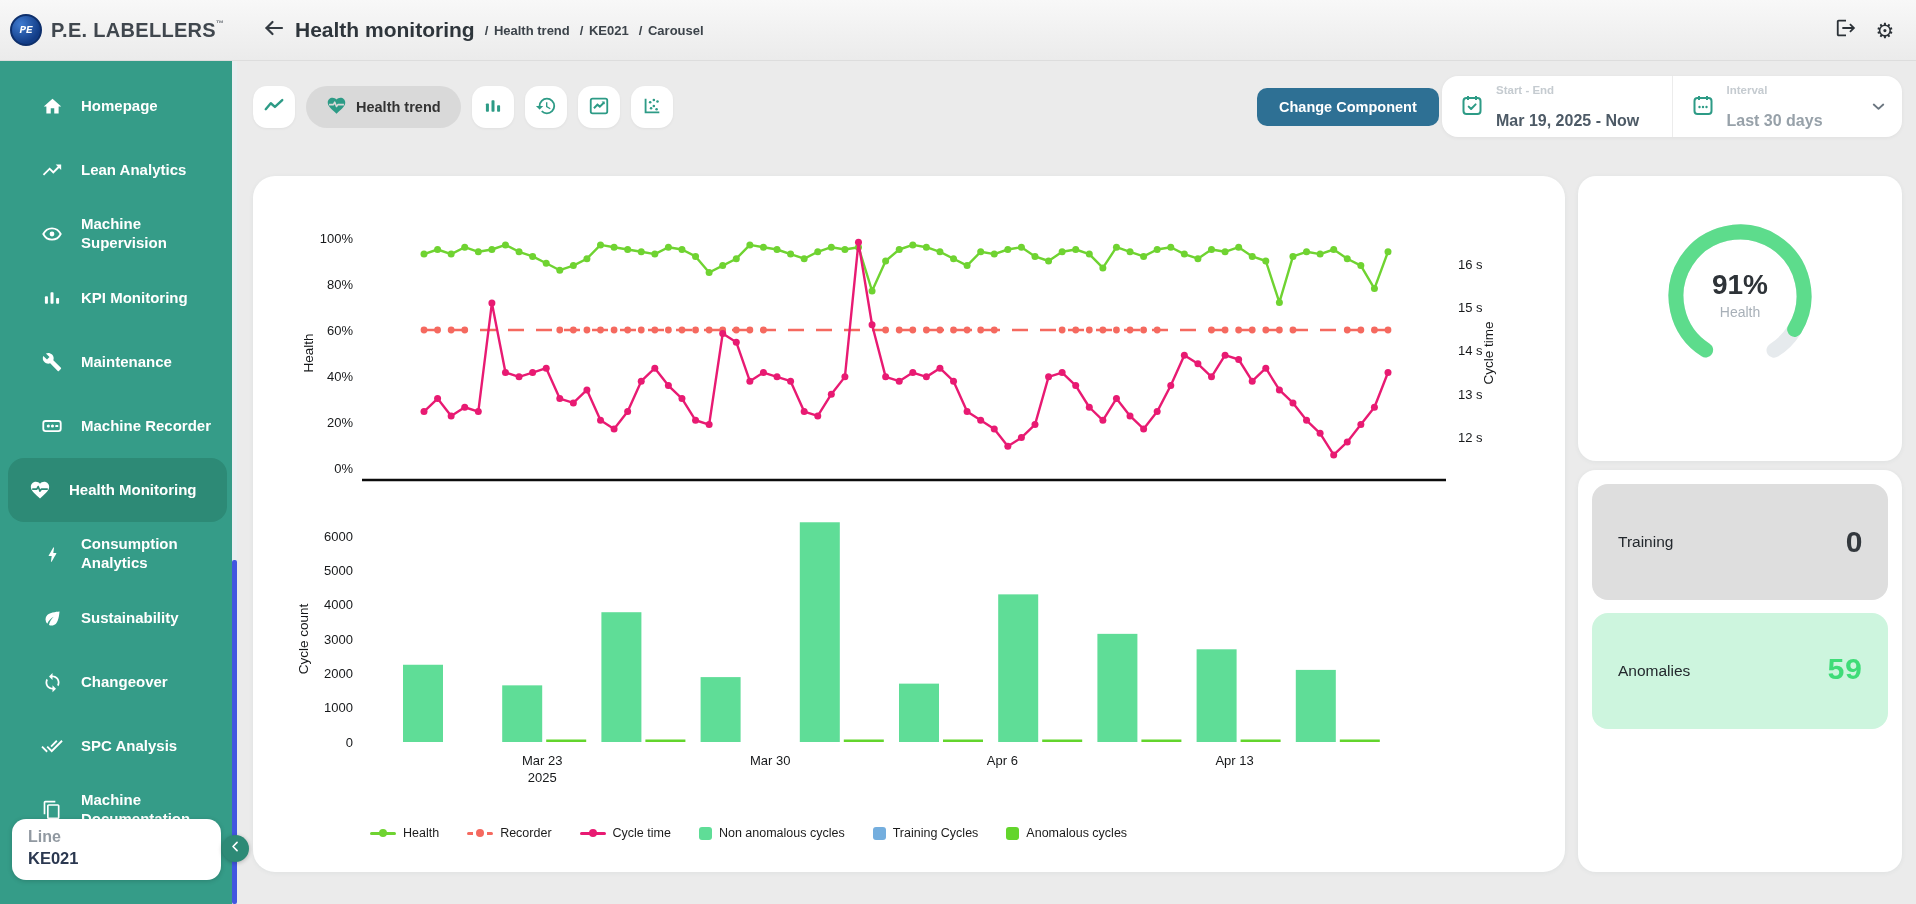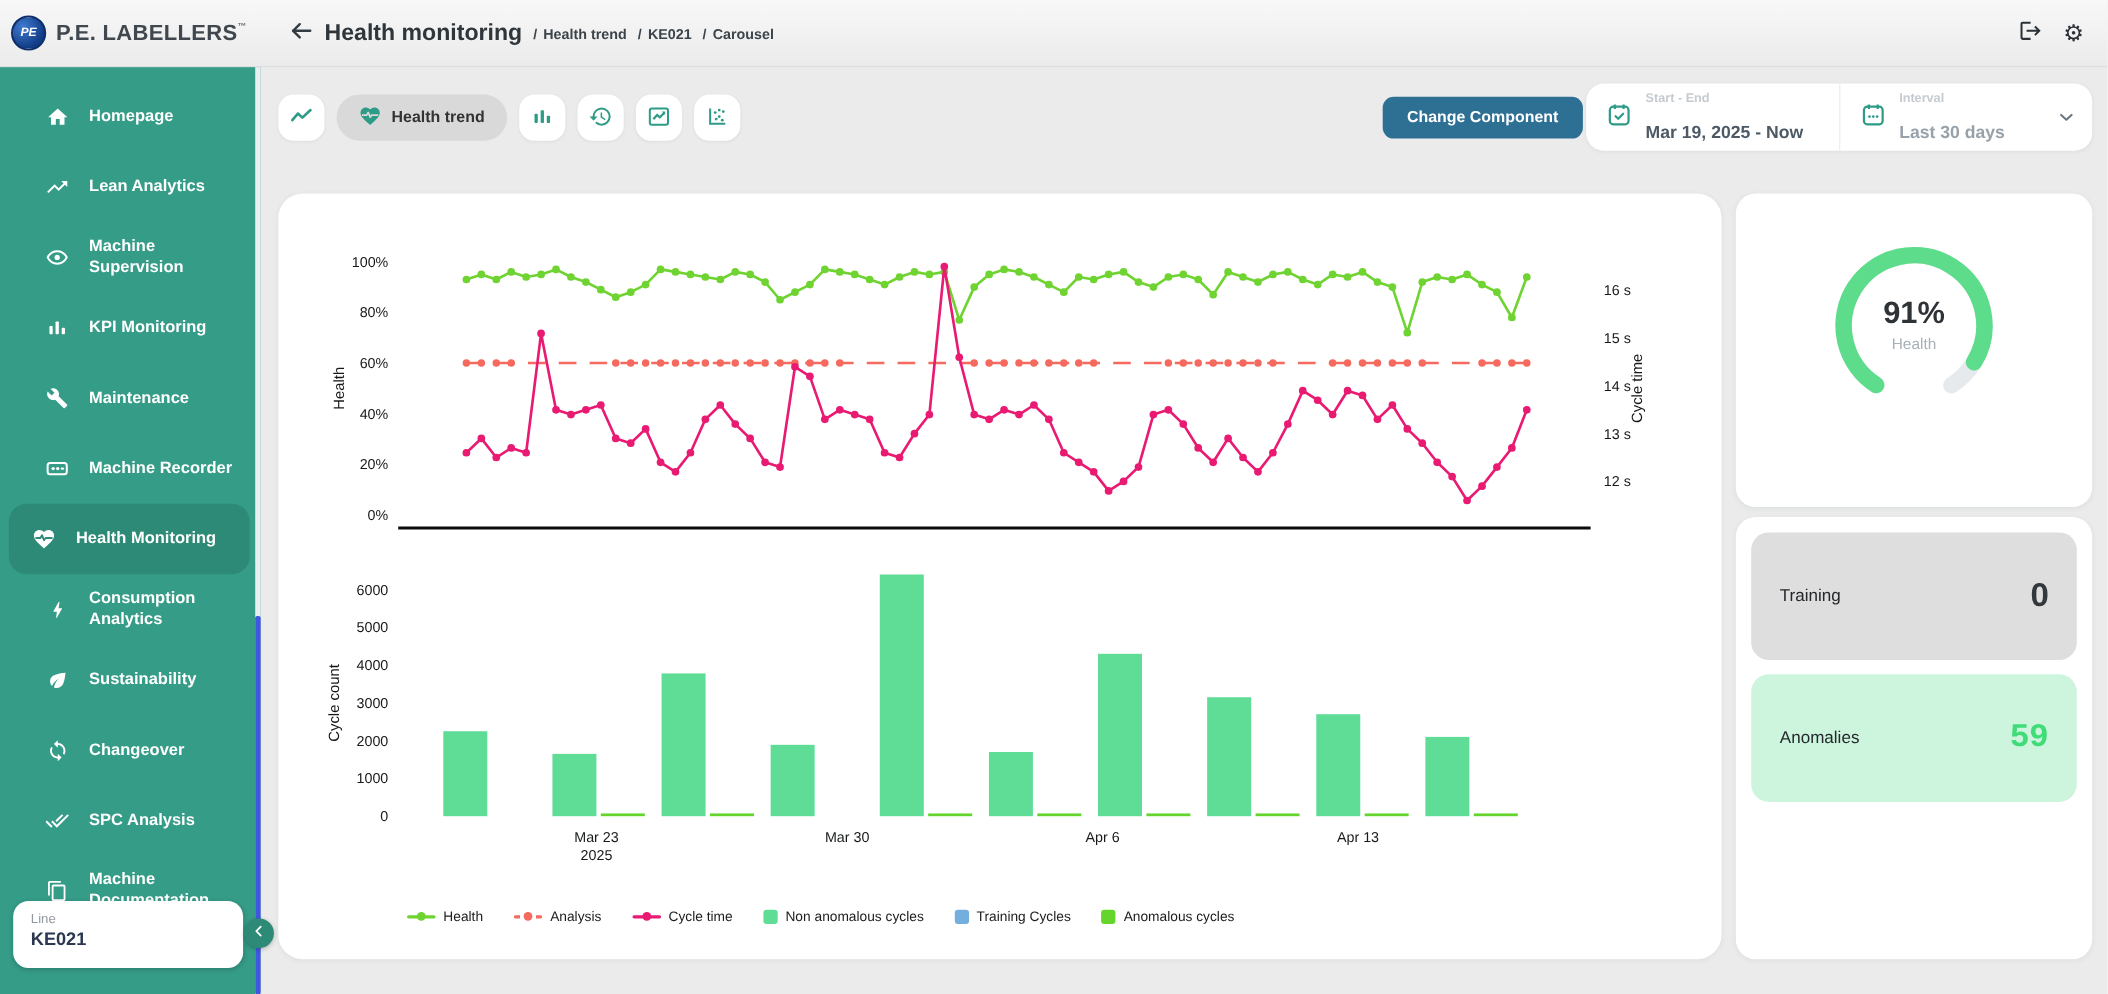--- a/index.html
+++ b/index.html
@@ -7,21 +7,21 @@
   body { font-family:"Liberation Sans", sans-serif; background:#ebebeb; position:relative; color:#2e353b; }
 
   
   .topbar { position:absolute; top:0; left:0; width:1916px; height:61px;
     background:linear-gradient(#f8f8f8,#ebebeb); border-bottom:1px solid #ddd;
     display:flex; align-items:center; z-index:30; }
   .brand { display:flex; align-items:center; gap:9px; padding-left:10px; width:237px; }
   .brand-circle { width:32px; height:32px; border-radius:50%;
     background:radial-gradient(circle at 32% 30%, #3f7bd0, #123c86 70%);
     color:#fff; font-style:italic; font-weight:bold; font-size:11px;
-    display:flex; align-items:center; justify-content:center; border:2px solid #0e2f6b; }
+    display:flex; align-items:center; justify-content:center; border:2px solid #0e2f6b;font-family:Liberation Mono, monospace; }
   .brand-name { font-size:20px; font-weight:800; color:#40474e; letter-spacing:.3px; white-space:nowrap; }
   .brand-tm { font-size:8px; vertical-align:top; color:#6b7178; }
   .back-btn { margin-left:22px; width:30px; height:30px; display:flex; align-items:center; justify-content:center; cursor:pointer; }
   .page-title { font-size:21px; font-weight:800; color:#2e353b; margin-left:6px; white-space:nowrap; }
   .crumbs { display:flex; align-items:center; margin-left:10px; gap:10px; }
   .crumb { font-size:13px; font-weight:600; color:#3c434a; }
   .crumb::before { content:"/ "; color:#3c434a; margin-right:2px; }
   .top-actions { margin-left:auto; display:flex; align-items:center; gap:13px; padding-right:18px; }
   .top-actions .icon-btn { width:26px; height:26px; display:flex; align-items:center; justify-content:center; cursor:pointer; }
   .gear { font-size:21px; color:#2b3137; line-height:1; }
@@ -33,21 +33,21 @@
   .nav-item.active { background:#2d8a76; border-radius:16px; margin:0 10px 0 8px; padding-left:20px; height:64px; }
   .nav-icon { width:24px; display:flex; justify-content:center; flex:none; }
   .nav-label { color:#fff; font-size:15px; font-weight:700; line-height:1.25; max-width:150px; }
   .sb-track { position:absolute; right:0; top:0; width:5px; height:100%; background:#e9eef0; }
   .sb-thumb { position:absolute; right:0; top:499px; width:5px; height:344px; background:#4257e0; border-radius:2px; }
   .collapse-btn { position:absolute; left:222px; top:774px; width:27px; height:27px; border-radius:50%;
     background:#2d8a76; display:flex; align-items:center; justify-content:center;
     box-shadow:0 1px 4px rgba(0,0,0,.25); cursor:pointer; z-index:25; }
   .line-box { position:absolute; left:12px; top:758px; width:209px; height:61px; background:#fff;
     border-radius:14px; padding:9px 16px; box-shadow:0 1px 5px rgba(0,0,0,.18); cursor:pointer; }
-  .line-box .lab { font-size:12px; font-weight:400; color:#9199a1; }
+  .line-box .lab { font-size:16px; font-weight:700; color:#9199a1; }
   .line-box .val { font-size:16.5px; font-weight:800; color:#2b3850; margin-top:3px; }
 
   
   .views { position:absolute; left:253px; top:86px; display:flex; gap:11px; align-items:center; z-index:10; }
   .view-btn { width:42px; height:42px; background:#fff; border-radius:14px; border:none;
     display:flex; align-items:center; justify-content:center; cursor:pointer; box-shadow:0 1px 3px rgba(0,0,0,.05); }
   .view-pill { height:42px; background:#d9d9d9; border-radius:21px; border:none; display:flex; align-items:center;
     gap:9px; padding:0 20px; cursor:pointer; }
   .view-pill span { font-size:14.5px; font-weight:700; color:#333; }
   .cc-btn { position:absolute; left:1257px; top:88px; height:38px; padding:0 22px; background:#2e7094; color:#fff;
@@ -581,21 +581,21 @@
     <div class="legend-item">
         <span class="sw ln" style="background: rgb(111, 211, 49);">
           <i class="dot" style="background: rgb(111, 211, 49);"></i>
         </span>
         <span class="lbl">Health</span>
       </div>
     <div class="legend-item">
         <span class="sw ln" style="background: repeating-linear-gradient(90deg, rgb(245, 105, 95) 0px, rgb(245, 105, 95) 6px, transparent 6px, transparent 10px);">
           <i class="dot" style="background: rgb(245, 105, 95);"></i>
         </span>
-        <span class="lbl">Analysis</span>
+        <span class="lbl">Recorder</span>
       </div>
     <div class="legend-item">
         <span class="sw ln" style="background: rgb(232, 26, 114);">
           <i class="dot" style="background: rgb(232, 26, 114);"></i>
         </span>
         <span class="lbl">Cycle time</span>
       </div>
     <div class="legend-item">
         <span class="sw sq" style="background: rgb(95, 221, 151);"></span>
         <span class="lbl">Non anomalous cycles</span>

